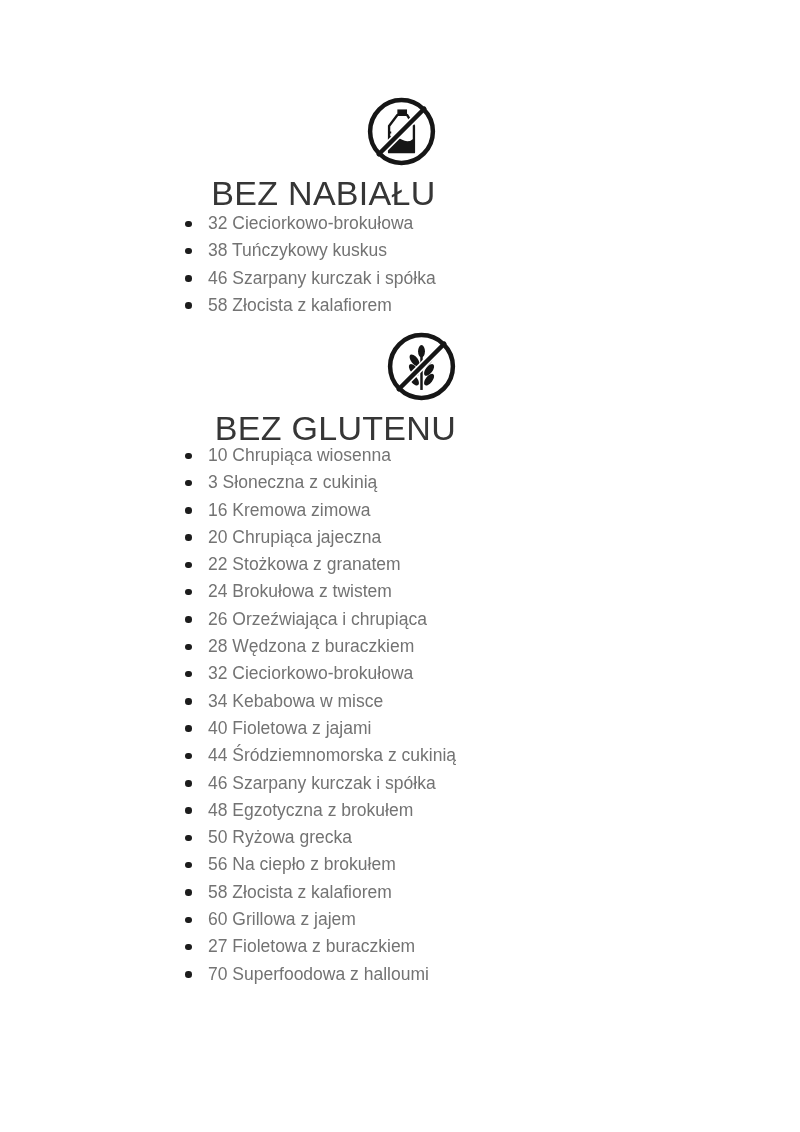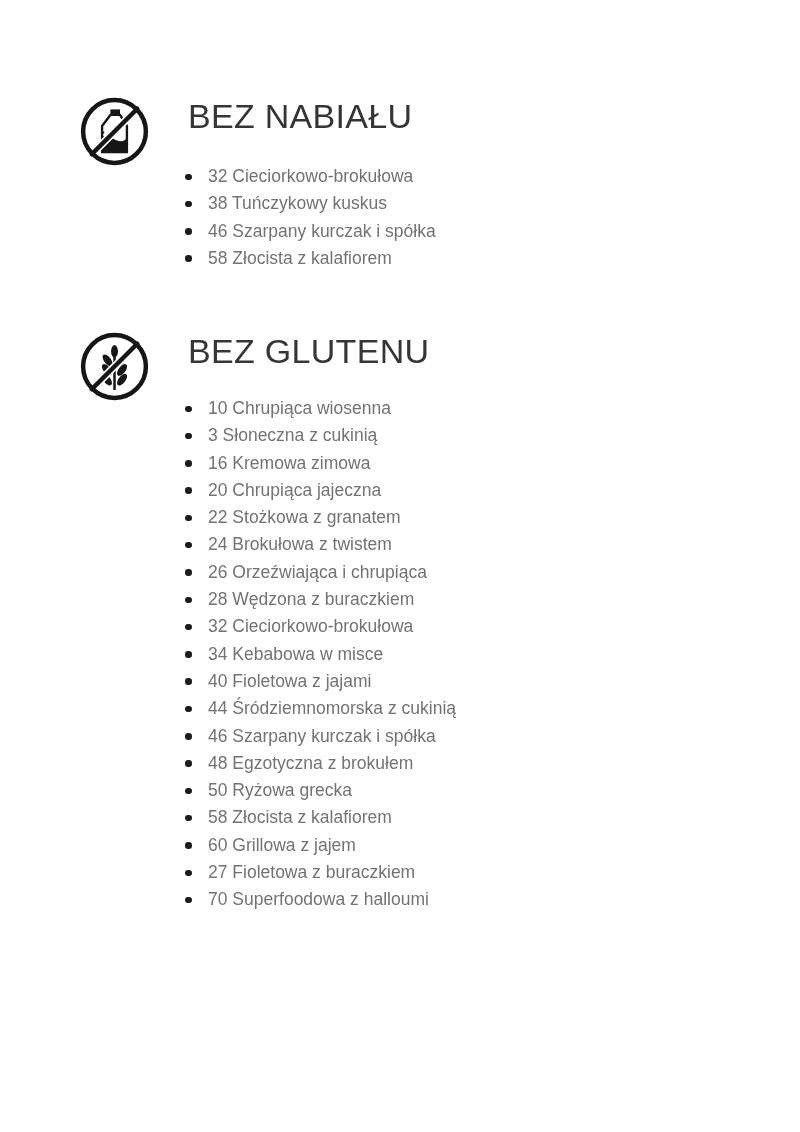--- a/index.html
+++ b/index.html
@@ -14,22 +14,23 @@
     background: #ffffff;
     overflow: hidden;
     font-family: "Liberation Sans", "DejaVu Sans", sans-serif;
   }
   .section {
     position: absolute;
     left: 80px;
   }
   .section-header {
     display: flex;
-    align-items: flex-start;
-    gap: 39px;
+    align-items: flex-end;
+    gap: 8px;
+    flex-direction: column;
   }
   .icon-wrap {
     width: 69px;
     height: 69px;
     flex: 0 0 69px;
     display: block;
   }
   .icon-wrap svg {
     display: block;
     width: 69px;
@@ -138,20 +139,21 @@
       <li class="recipe"><span>24</span> <span>Brokułowa z twistem</span></li>
       <li class="recipe"><span>26</span> <span>Orzeźwiająca i chrupiąca</span></li>
       <li class="recipe"><span>28</span> <span>Wędzona z buraczkiem</span></li>
       <li class="recipe"><span>32</span> <span>Cieciorkowo-brokułowa</span></li>
       <li class="recipe"><span>34</span> <span>Kebabowa w misce</span></li>
       <li class="recipe"><span>40</span> <span>Fioletowa z jajami</span></li>
       <li class="recipe"><span>44</span> <span>Śródziemnomorska z cukinią</span></li>
       <li class="recipe"><span>46</span> <span>Szarpany kurczak i spółka</span></li>
       <li class="recipe"><span>48</span> <span>Egzotyczna z brokułem</span></li>
       <li class="recipe"><span>50</span> <span>Ryżowa grecka</span></li>
+      <li class="recipe"><span>56</span> <span>Na ciepło z brokułem</span></li>
       <li class="recipe"><span>58</span> <span>Złocista z kalafiorem</span></li>
       <li class="recipe"><span>60</span> <span>Grillowa z jajem</span></li>
       <li class="recipe"><span>27</span> <span>Fioletowa z buraczkiem</span></li>
       <li class="recipe"><span>70</span> <span>Superfoodowa z halloumi</span></li>
     </ul>
   </section>
 
 </div>
 
 </body></html>

